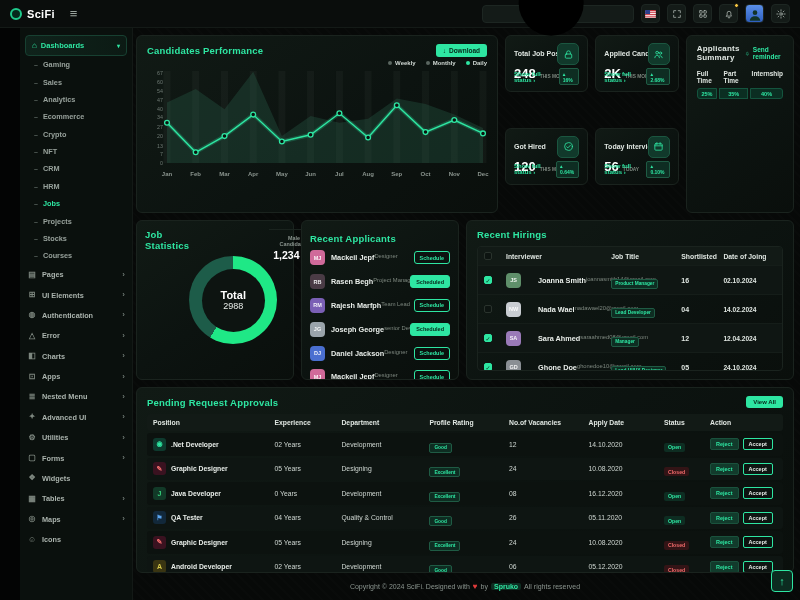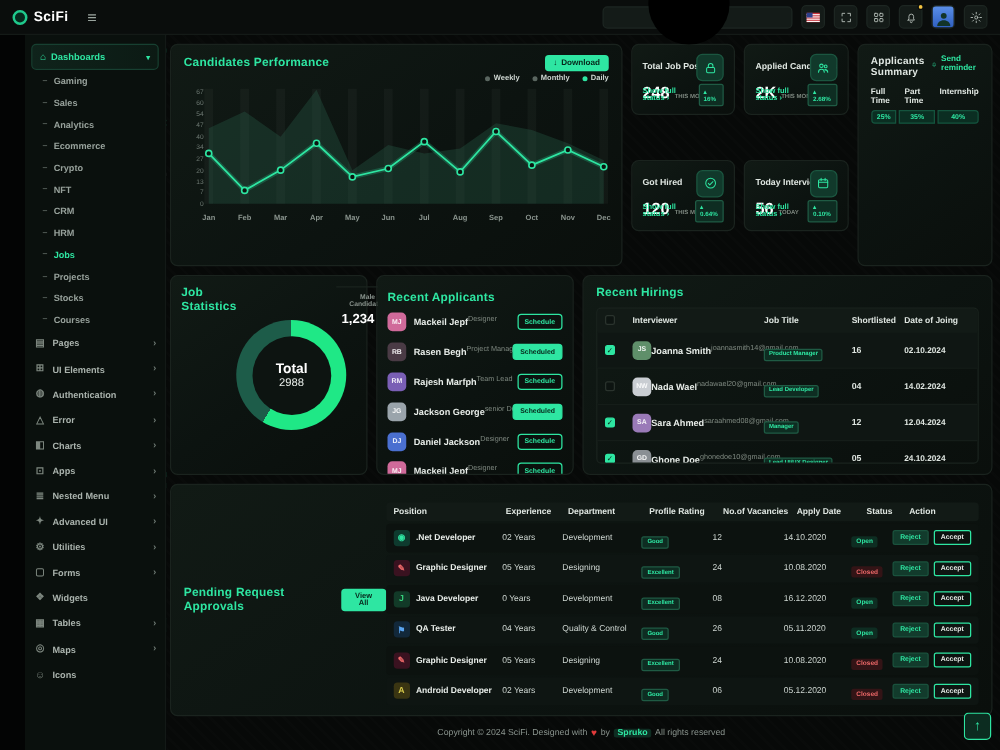--- a/index.html
+++ b/index.html
@@ -62,21 +62,21 @@
   .sicon-box{position:absolute;top:7px;right:8px;width:22px;height:22px;border-radius:5px;background:#11392b;border:1px solid #1b5640;display:flex;align-items:center;justify-content:center}
   .sicon-box svg{width:11px;height:11px;stroke:#2ee6a2;fill:none;stroke-width:1.8;stroke-linecap:round;stroke-linejoin:round}
   .sval{margin-top:6px;display:flex;align-items:baseline;gap:4px}
   .sval b{color:#fff;font-size:13px}
   .speriod{font-size:4.8px;color:#7d877f;font-weight:bold}
   .sfoot{position:absolute;left:8px;right:8px;bottom:6px;display:flex;justify-content:space-between;align-items:center}
   .slink{color:#2ee6a2;font-size:6px;font-weight:bold}
   .sbadge{font-size:5px;color:#2ee6a2;border:1px solid #1f5b44;background:#0e2d22;border-radius:2px;padding:1.5px 3px;font-weight:bold}
 
   .summary-card{padding:8px 10px;flex:1}
-  .sum-head{display:flex;justify-content:space-between;align-items:flex-start}
+  .sum-head{display:flex;justify-content:space-between;align-items:center}
   .remind{color:#2ee6a2;font-size:6.5px;font-weight:bold;display:flex;gap:3px;align-items:center}
   .remind svg{width:7px;height:7px;stroke:#2ee6a2;fill:none;stroke-width:1.8}
   .sum-labels{display:flex;justify-content:space-between;margin-top:8px;font-size:6.5px;color:#dfe6e1;font-weight:bold}
   .sum-bar{display:flex;gap:2px;margin-top:4px;height:11px}
   .seg{background:#0b2e22;border:1px solid #14543e;color:#2ee6a2;font-size:5.5px;display:flex;align-items:center;justify-content:center;font-weight:bold}
   .seg:first-child{border-radius:3px 0 0 3px}.seg:last-child{border-radius:0 3px 3px 0}
 
   
   .row2{display:grid;grid-template-columns:158px 158px 1fr;gap:7px;height:160px;margin-top:7px}
   .stats-card{padding:8px;display:flex;flex-direction:row}
@@ -104,28 +104,28 @@
 
   .hirings-card{padding:8px 10px;display:flex;flex-direction:column;overflow:hidden}
   .hire-table{margin-top:6px;border:1px solid #1a231e;border-radius:4px;overflow:hidden;flex:1}
   .hire-head,.hire-row{display:grid;grid-template-columns:22px 1.5fr 1fr .6fr .75fr;align-items:center;padding:0 6px}
   .hire-head{background:#121a16;height:18px}
   .hire-head span{font-size:6.8px;color:#dfe6e1;font-weight:bold}
   .hire-row{height:29px;border-top:1px solid #151d19}
   .hire-row:nth-child(odd){background:#0f1613}
   .cb{width:8px;height:8px;border:1px solid #2a332d;border-radius:2px;background:#0d1411;display:flex;align-items:center;justify-content:center;font-size:6px;color:#07271b;cursor:pointer}
   .cb.on{background:#2ee6a2;border-color:#2ee6a2}
-  .hperson{display:flex;align-items:center;gap:0;min-width:0}
+  .hperson{display:flex;align-items:center;gap:17px;min-width:0}
   .jbadge{display:inline-block;border:1px solid #1f5b44;background:#0e2d22;color:#2ee6a2;font-size:4.8px;font-weight:bold;padding:1.5px 3px;border-radius:2px;white-space:nowrap}
   .hnum{color:#dfe6e1;font-size:7px;font-weight:bold}
   .hdate{color:#dfe6e1;font-size:6.6px;font-weight:bold}
 
   
   .row3{margin-top:7px;height:186px}
-  .pending-card{padding:8px 10px;height:100%;display:flex;flex-direction:row;overflow:hidden}
+  .pending-card{padding:8px 10px;height:100%;display:flex;flex-direction:column;overflow:hidden}
   .pend-head{display:flex;justify-content:space-between;align-items:center}
   .viewall{background:#2ee6a2;color:#07271b;font-size:6px;font-weight:bold;border:none;border-radius:3px;padding:3px 7px}
   .ptable{margin-top:6px;display:flex;flex-direction:column;gap:2px}
   .phead,.prow{display:grid;grid-template-columns:1.45fr .8fr 1.05fr .95fr .95fr .9fr .55fr .8fr;align-items:center;padding:0 6px}
   .phead{background:#121a16;border-radius:3px;height:17px}
   .phead span{font-size:6.8px;color:#dfe6e1;font-weight:bold}
   .prow{height:22.5px;background:#0e1512;border-radius:3px}
   .prow:nth-child(odd){background:#0c120f}
   .pos{display:flex;align-items:center;gap:5px}
   .picon{width:13px;height:13px;border-radius:3px;display:flex;align-items:center;justify-content:center;font-size:7px;font-weight:bold;flex-shrink:0}
@@ -556,21 +556,21 @@
      <span class="avatar" style="background:#7a5fb5">RM</span>
      <span class="app-info">
                 <b>Rajesh Marfph</b>
                 <i>Team Lead</i>
               </span>
      <button class="sched ">Schedule</button>
    </div>
             <div class="app-row">
      <span class="avatar" style="background:#9aa4ab">JG</span>
      <span class="app-info">
-                <b>Jackson George</b>
+                <b>Joseph George</b>
                 <i>senior Developer</i>
               </span>
      <button class="sched done">Scheduled</button>
    </div>
             <div class="app-row">
      <span class="avatar" style="background:#4a6fd0">DJ</span>
      <span class="app-info">
                 <b>Daniel Jackson</b>
                 <i>Designer</i>
               </span>

